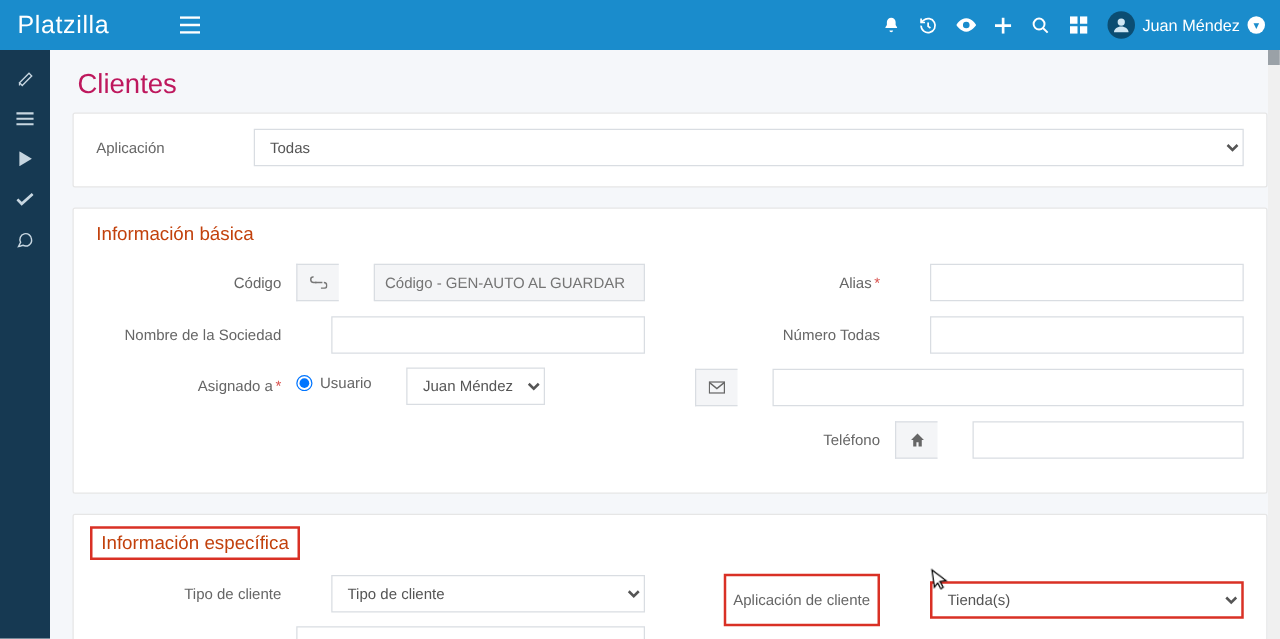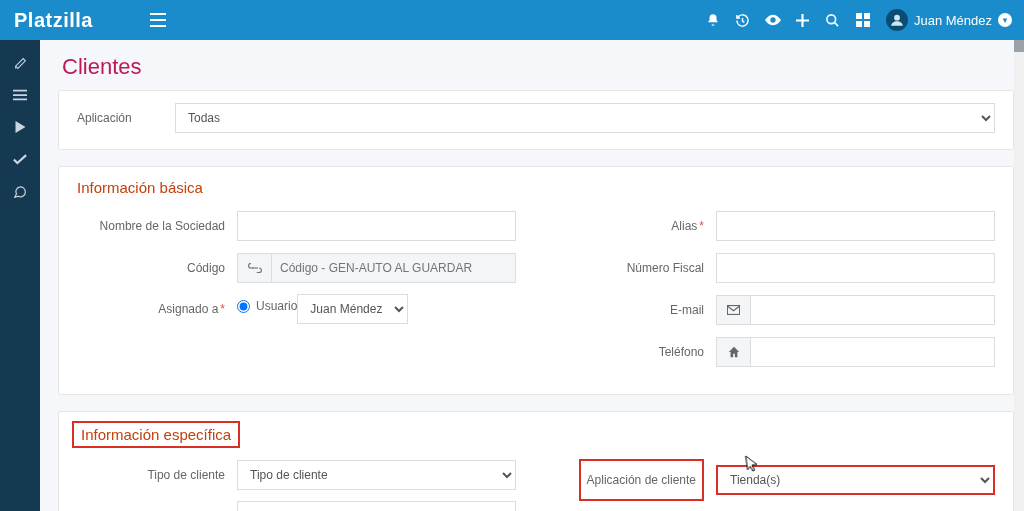--- a/index.html
+++ b/index.html
@@ -17,21 +17,21 @@
   .topbar {
     height: 40px;
     background: #1a8ccc;
     color: #fff;
     display: flex;
     align-items: center;
     padding: 0 12px 0 8px;
   }
   .brand {
     font-family: "Segoe UI", sans-serif;
-    font-weight: 700;
+    font-weight: 400;
     font-size: 20px;
     letter-spacing: 0.5px;
     margin-left: 6px;
     margin-right: 50px;
   }
   .topbar .icon-btn {
     width: 30px;
     height: 40px;
     display: flex;
     align-items: center;
@@ -114,20 +114,21 @@
     min-width: 60px;
   }
   select, input[type=text] {
     height: 30px;
     border: 1px solid #d9dde2;
     background: #fff;
     font-size: 12px;
     padding: 0 8px;
     color: #555;
     outline: none;
+    margin-left: 28px;
   }
   select { appearance: auto; }
   .wide-select { flex: 1; }
   .section-title {
     color: #c2410c;
     font-size: 15px;
     font-weight: 400;
     margin-bottom: 14px;
   }
   .form-grid {
@@ -310,37 +311,37 @@
     </div>
   </div>
 
   <div class="panel">
     <div class="section-title">Información básica</div>
 
     <div class="form-grid">
 
       <div>
         <div class="form-row">
-          <div class="lbl">Nombre de la Sociedad</div>
-          <div class="ctrl">
-              <input type="text" style="">
-            </div>
-        </div>
-        <div class="form-row">
           <div class="lbl">Código</div>
           <div class="ctrl">
             <span class="input-addon">
               <svg width="14" height="10" viewBox="0 0 24 12" fill="none" stroke="#777" stroke-width="2">
                   <path d="M9 6H5a4 4 0 0 1 0-8h0"></path>
                   <path d="M15 6h4a4 4 0 0 0 0-8h0" transform="translate(0 8)"></path>
                   <path d="M7 6h10"></path>
                 </svg>
             </span>
             <input type="text" style="background: rgb(244, 245, 247);" placeholder="Código - GEN-AUTO AL GUARDAR">
           </div>
+        </div>
+        <div class="form-row">
+          <div class="lbl">Nombre de la Sociedad</div>
+          <div class="ctrl">
+              <input type="text" style="">
+            </div>
         </div>
         <div class="form-row align-top">
           <div class="lbl"><span>Asignado a</span><span class="req">*</span></div>
           <div class="stack-ctrl">
             <label class="radio-line">
               <input type="radio" checked="" style="">
               <span>Usuario</span>
             </label>
             <select>
               <option>Juan Méndez</option>
@@ -350,27 +351,26 @@
       </div>
 
       <div>
         <div class="form-row">
           <div class="lbl"><span>Alias</span><span class="req">*</span></div>
           <div class="ctrl">
               <input type="text" style="">
             </div>
         </div>
         <div class="form-row">
-          <div class="lbl">Número Fiscal</div>
+          <div class="lbl">Número Todas</div>
           <div class="ctrl">
               <input type="text" style="">
             </div>
         </div>
         <div class="form-row">
-          <div class="lbl">E-mail</div>
           <div class="ctrl">
             <span class="input-addon">
               <svg width="13" height="10" viewBox="0 0 16 12" fill="none" stroke="#666" stroke-width="1.4">
                   <rect x="0.5" y="0.5" width="15" height="11"></rect>
                   <path d="M0.5 1L8 7l7.5-6"></path>
                 </svg>
             </span>
             <input type="text" style="">
           </div>
         </div>

